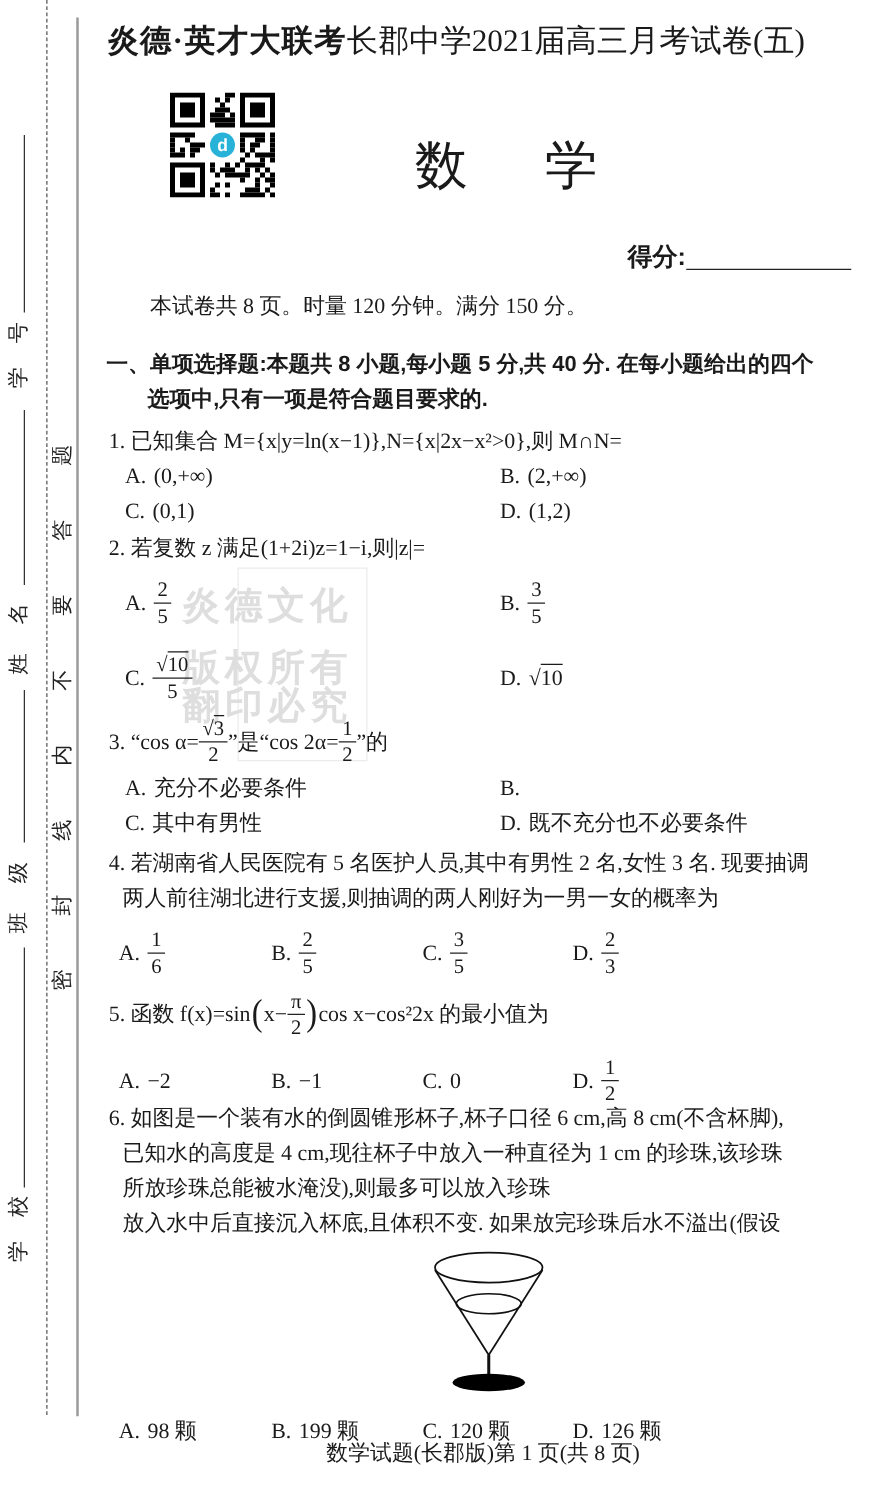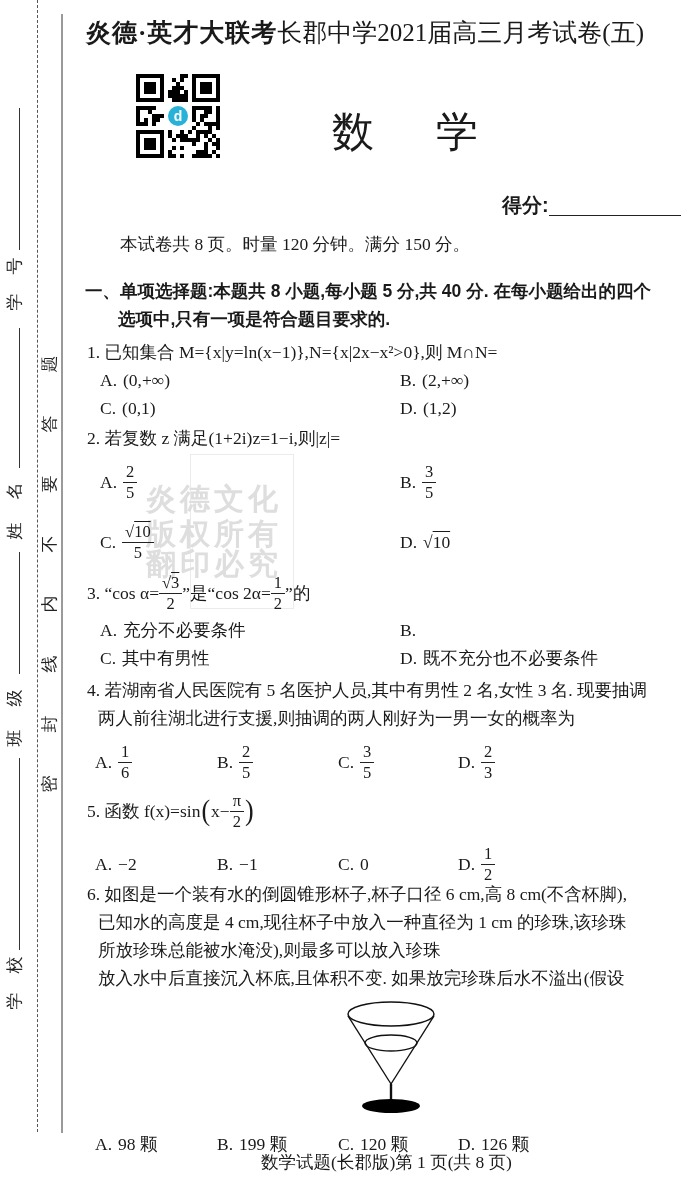--- a/index.html
+++ b/index.html
@@ -77,21 +77,21 @@
 <div class="vchar sealchar" style="top:352px;">题</div>
 <div class="vchar sealchar" style="top:412px;">答</div>
 <div class="vchar sealchar" style="top:472px;">要</div>
 <div class="vchar sealchar" style="top:532px;">不</div>
 <div class="vchar sealchar" style="top:592px;">内</div>
 <div class="vchar sealchar" style="top:652px;">线</div>
 <div class="vchar sealchar" style="top:712px;">封</div>
 <div class="vchar sealchar" style="top:772px;">密</div>
 
 <div class="wm-box"></div>
-<div class="wm-line" style="top:464px;margin-top:15px;">炎德文化</div>
+<div class="wm-line" style="top:464px;">炎德文化</div>
 <div class="wm-line" style="top:514px;">版权所有</div>
 <div class="wm-line" style="top:544px;">翻印必究</div>
 
 <div class="header-title">
   <span class="brand">炎德·英才大联考</span><span class="rest">长郡中学2021届高三月考试卷(五)</span>
 </div>
 
 <div class="qr">
   <svg width="84" height="84" viewBox="0 0 84 84">
     <rect x="0" y="0" width="84" height="84" fill="#fff"></rect>
@@ -359,21 +359,21 @@
         </span>
       </span>
   </div>
 </div>
 
 <div class="blk" style="top:788px;">
   <div class="mathline">
     <span class="q-first">5.</span>&nbsp;<span>函数 f(x)=sin</span><span class="bigp">(</span><span>x−</span><span class="frac">
         <span class="num">π</span>
         <span class="den">2</span>
-      </span><span class="bigp">)</span>
+      </span><span class="bigp">)</span><span>cos x−cos²2x 的最小值为</span>
   </div>
   <div class="opts4 fracrow">
     <span class="opt">
         <span class="lab">A.</span>
         <span>−2</span>
       </span>
     <span class="opt">
         <span class="lab">B.</span>
         <span>−1</span>
       </span>

